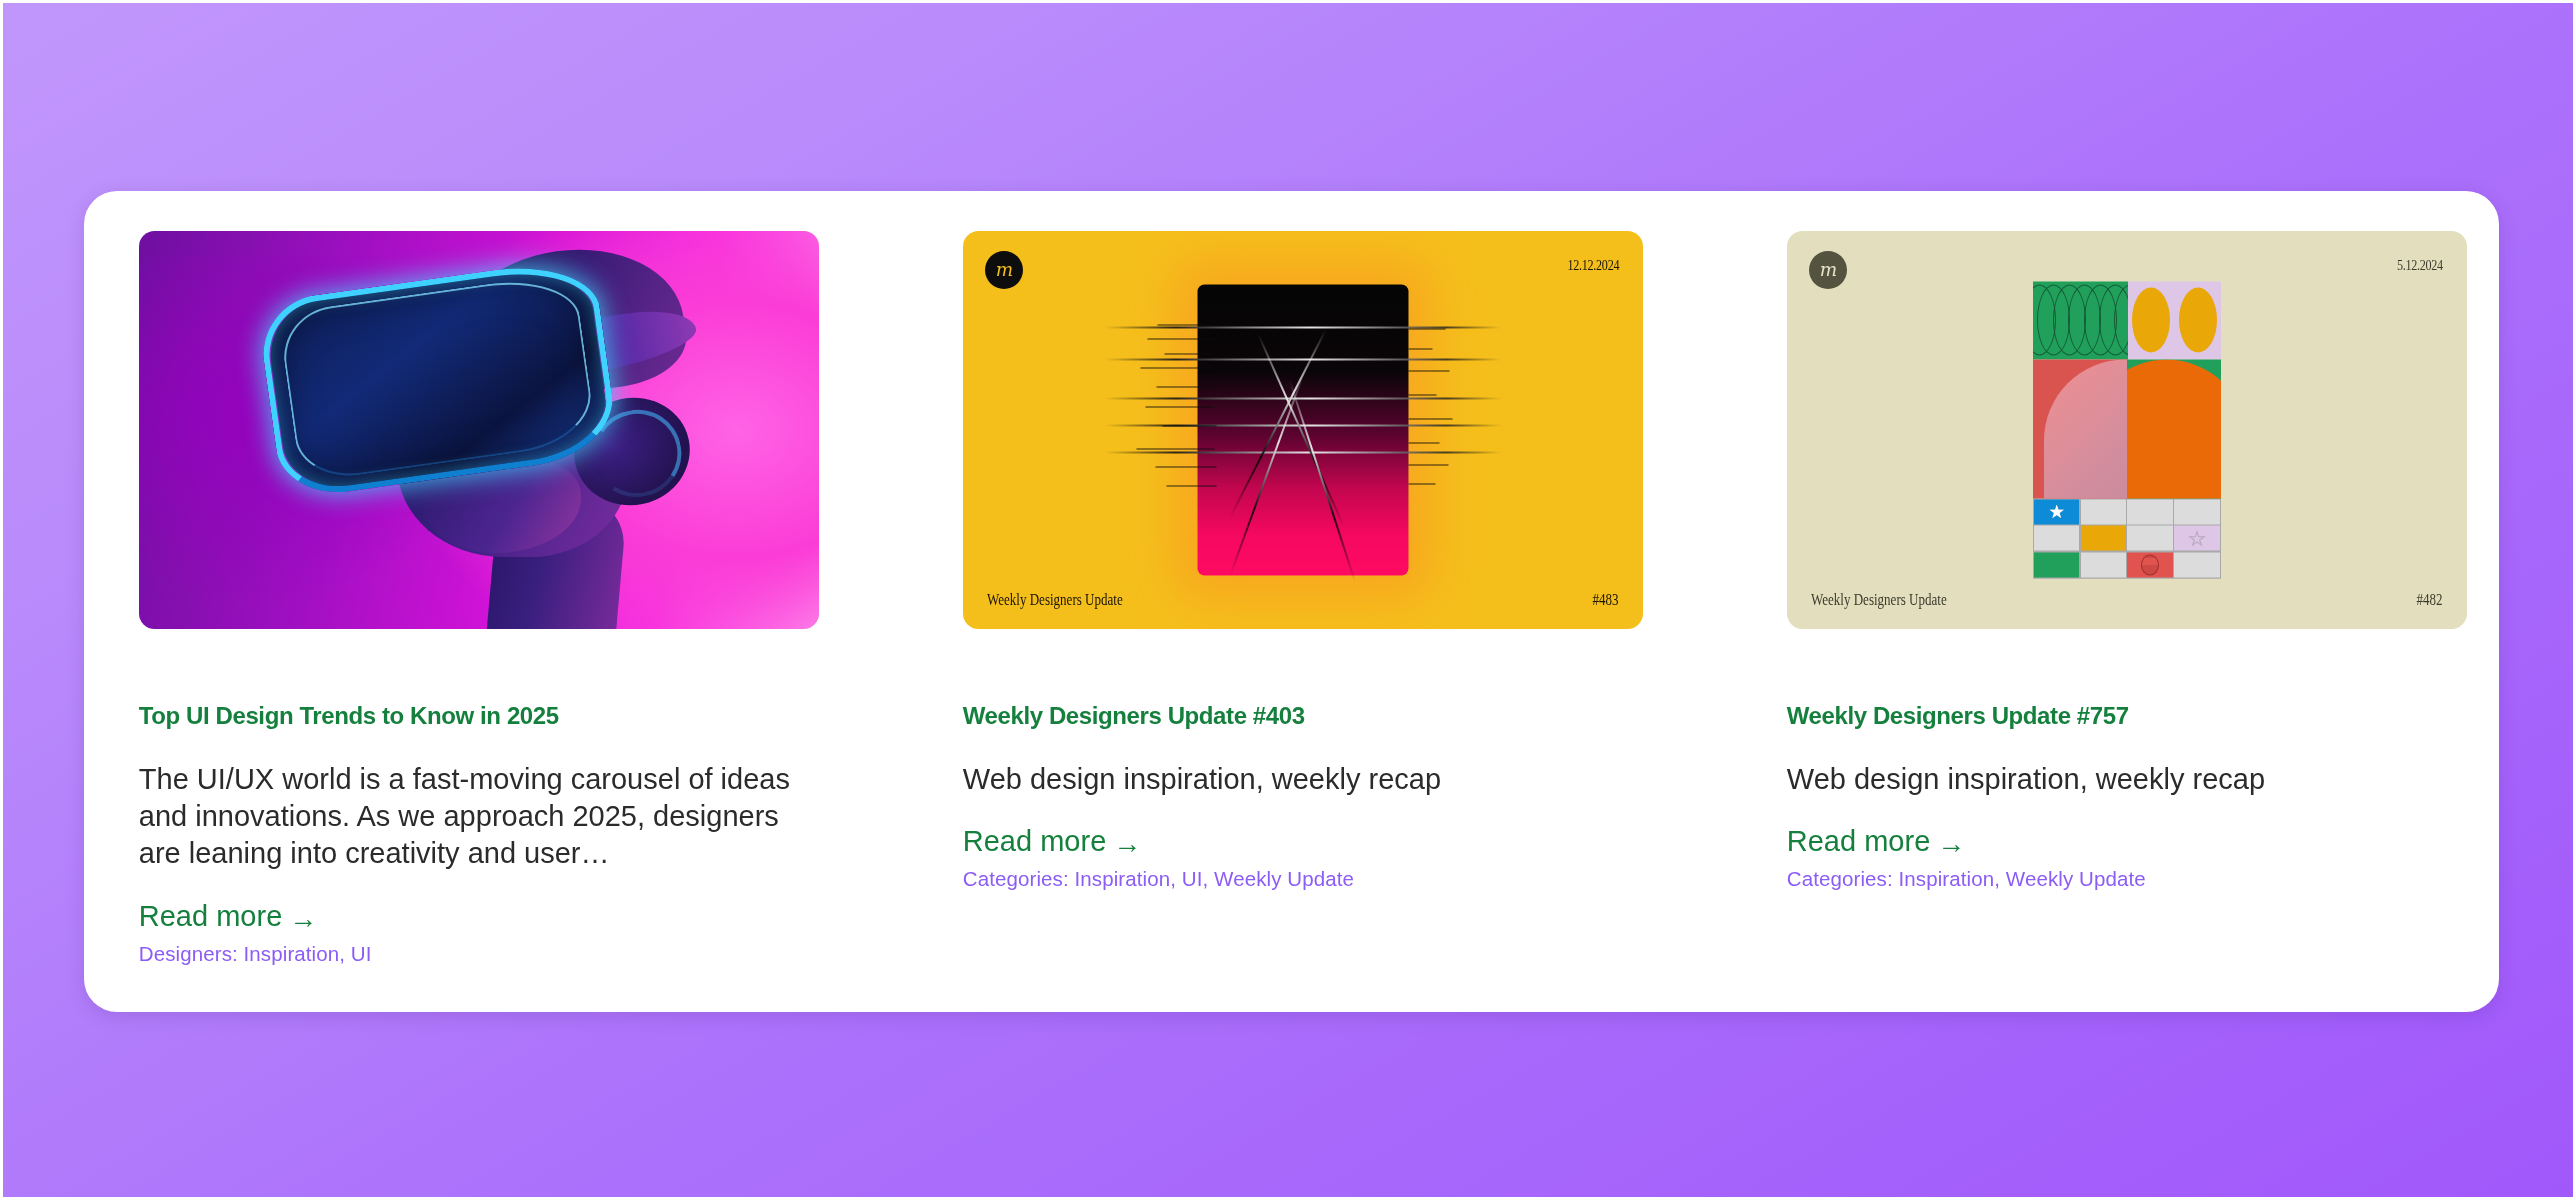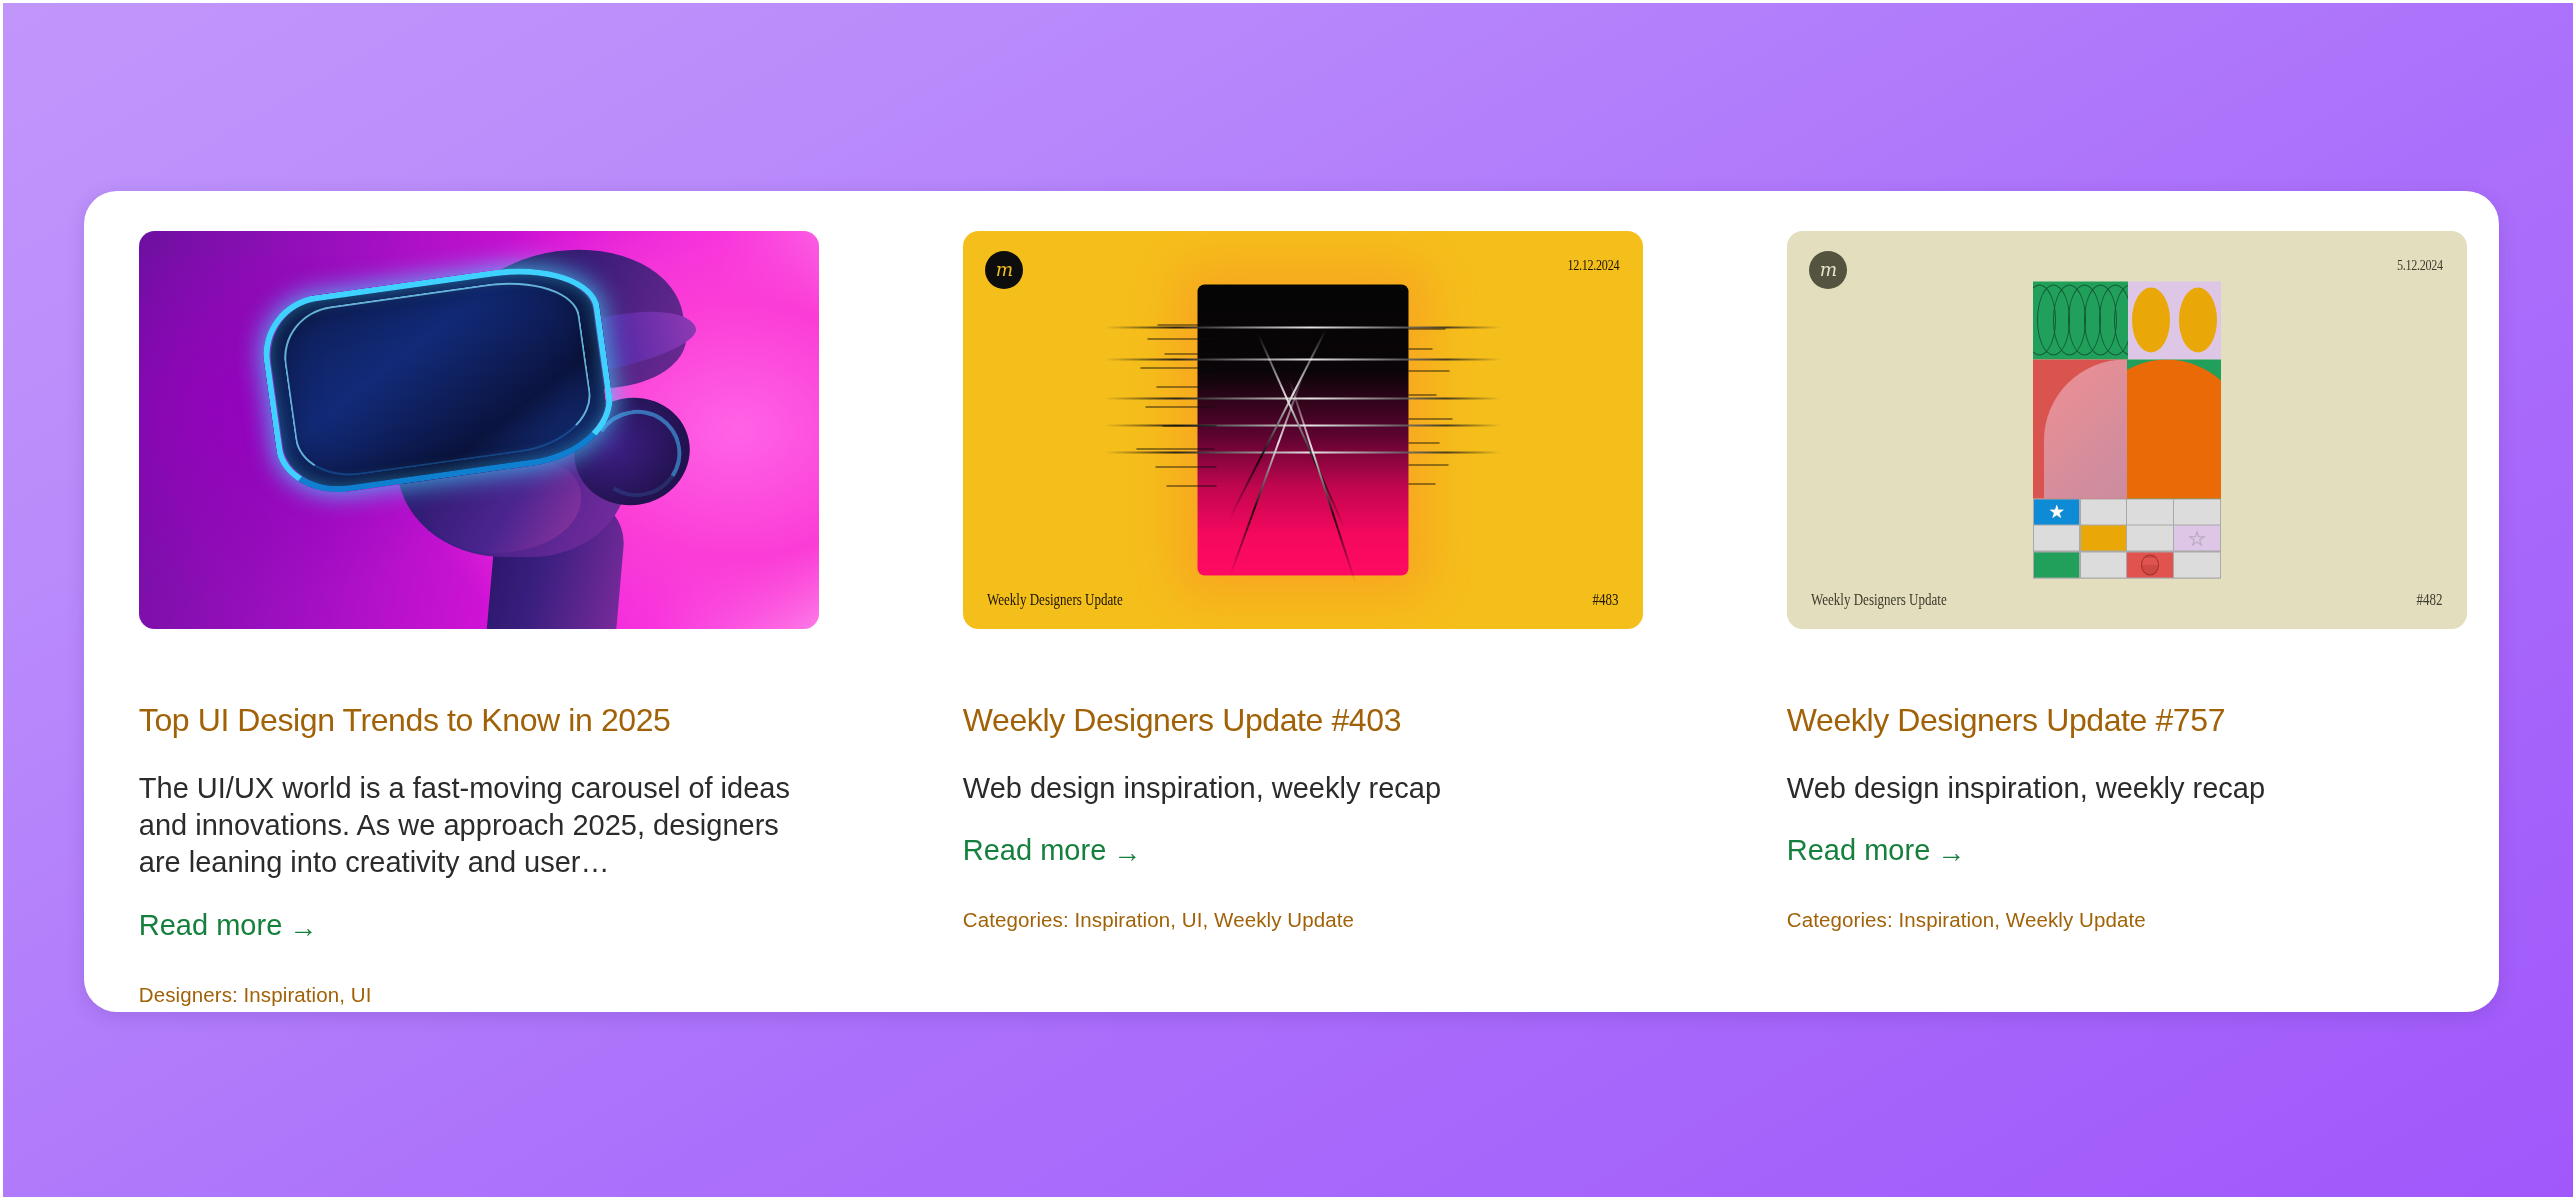--- a/index.html
+++ b/index.html
@@ -303,25 +303,25 @@
   .geo-cell .stamp {
     width: 18.4px; height: 21px;
     border: 0.9px solid rgba(120,25,25,.55);
     border-radius: 50%;
     background: repeating-linear-gradient(0deg, rgba(120,25,25,.35) 0 0.7px, transparent 0.7px 2.1px);
   }
 
   
   .card-title {
     margin-top: 74px;
-    font-size: 32px;
-    font-weight: 400;
+    font-size: 24px;
+    font-weight: 700;
     line-height: 1.12;
     letter-spacing: -0.4px;
-    color: #a16207;
+    color: #15803d;
     font-stretch: condensed;
   }
   .card-excerpt {
     margin-top: 31px;
     font-size: 29px;
     line-height: 1.29;
     color: #2b2b2b;
     font-weight: 300;
   }
   .read-more {
@@ -330,23 +330,23 @@
     gap: 7px;
     margin-top: 27px;
     font-size: 29px;
     font-weight: 400;
     color: #15803d;
     text-decoration: none;
     cursor: pointer;
   }
   .rm-arrow { font-size: 28px; line-height: 1; }
   .card-cats {
-    margin-top: 41px;
+    margin-top: 9px;
     font-size: 20.5px;
-    color: #a16207;
+    color: #8b5cf6;
     font-weight: 300;
     letter-spacing: 0.1px;
   }
 </style>
 </head>
 <body>
 
 <div id="page">
   <div id="panel">
     <div id="cards">

